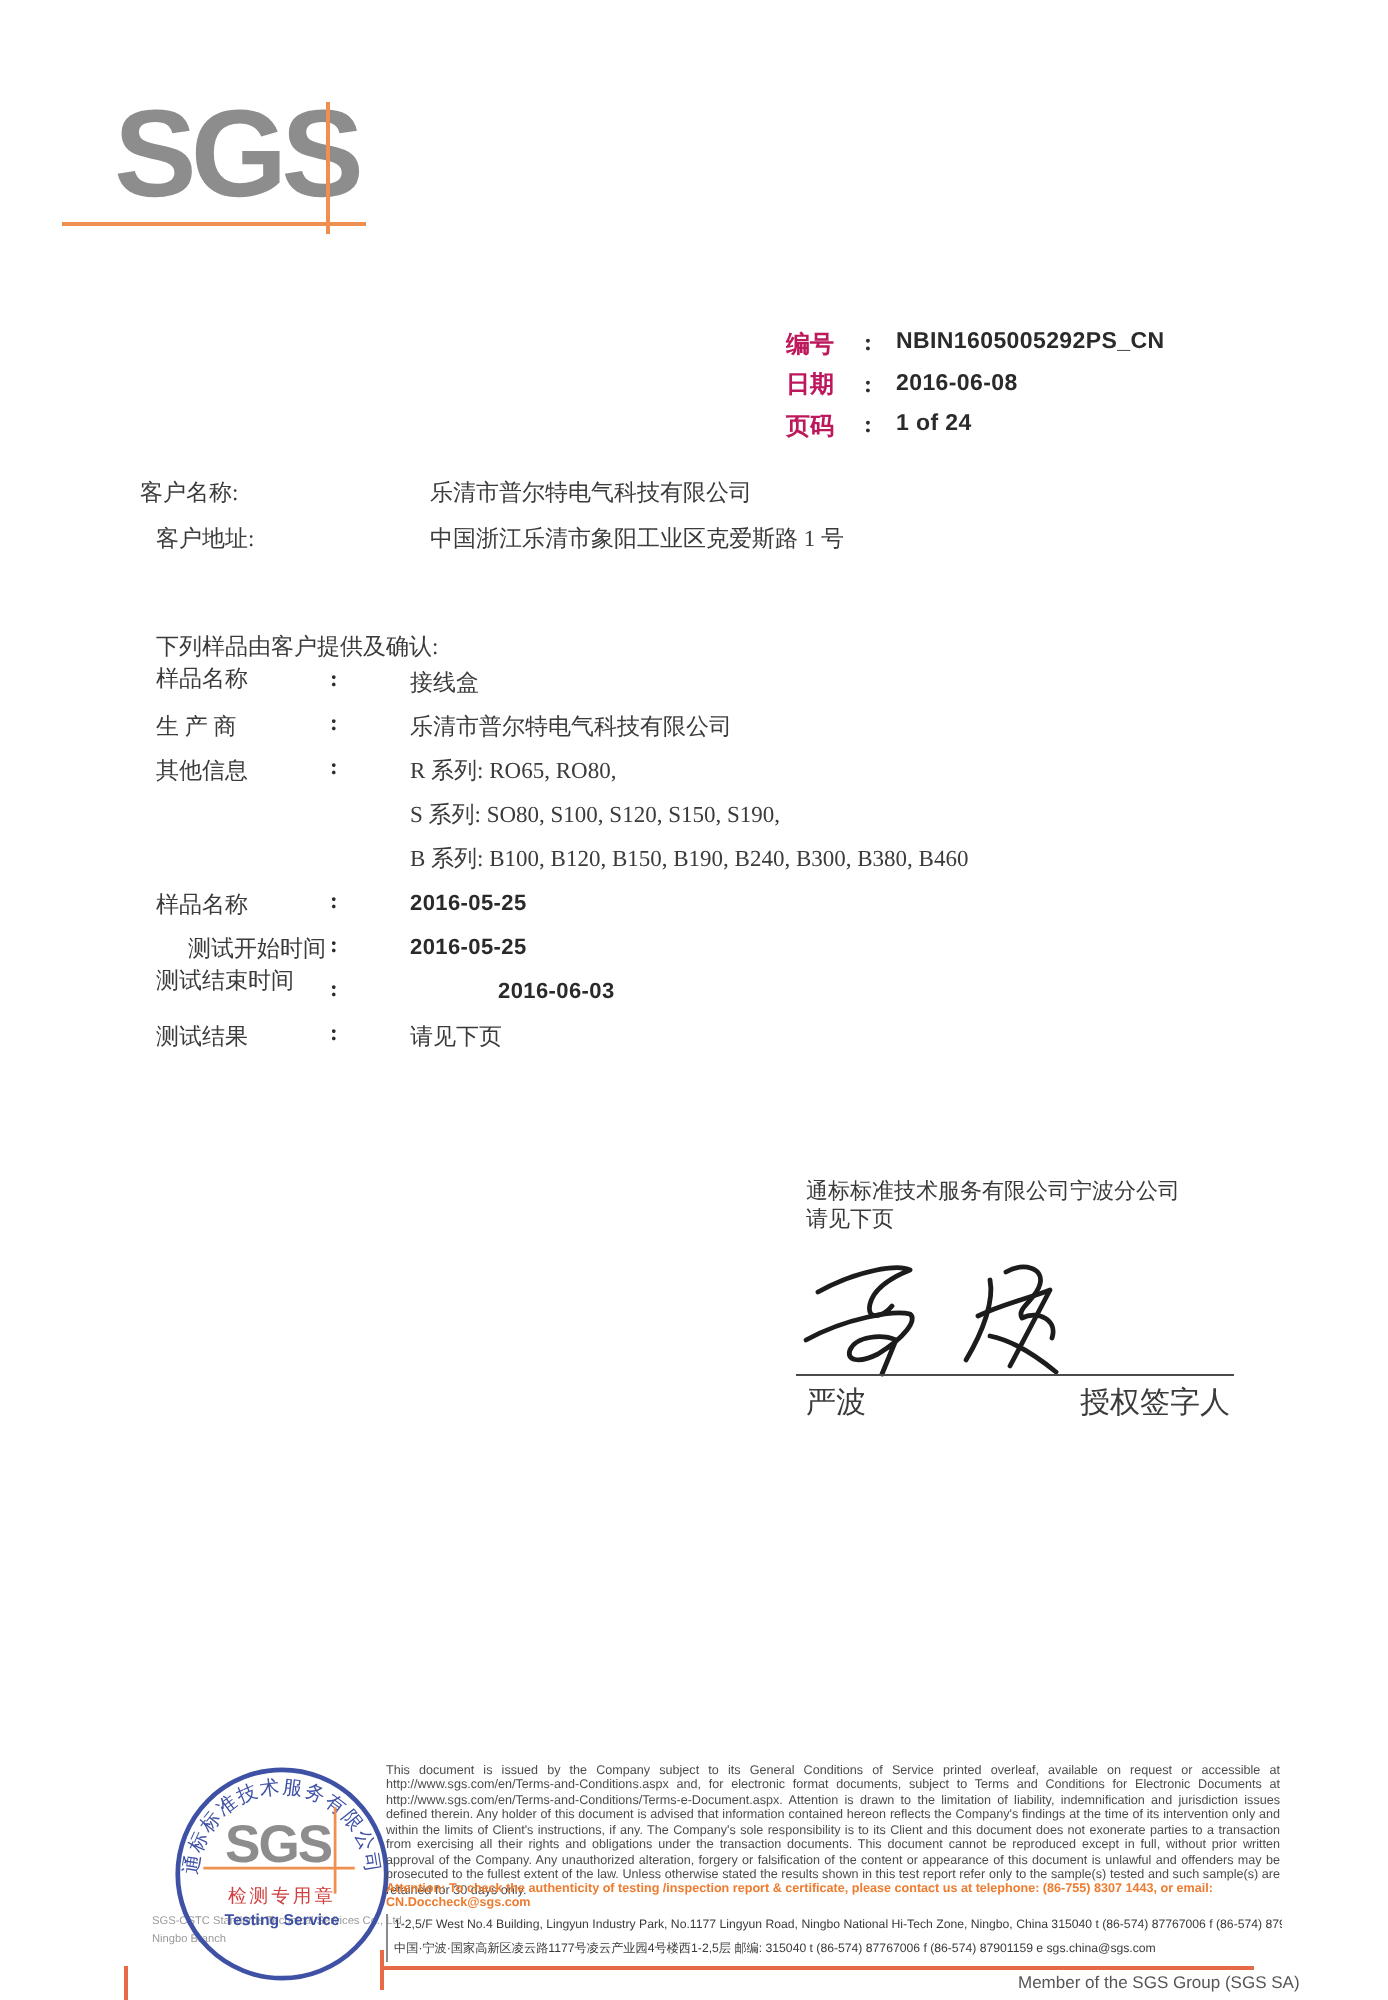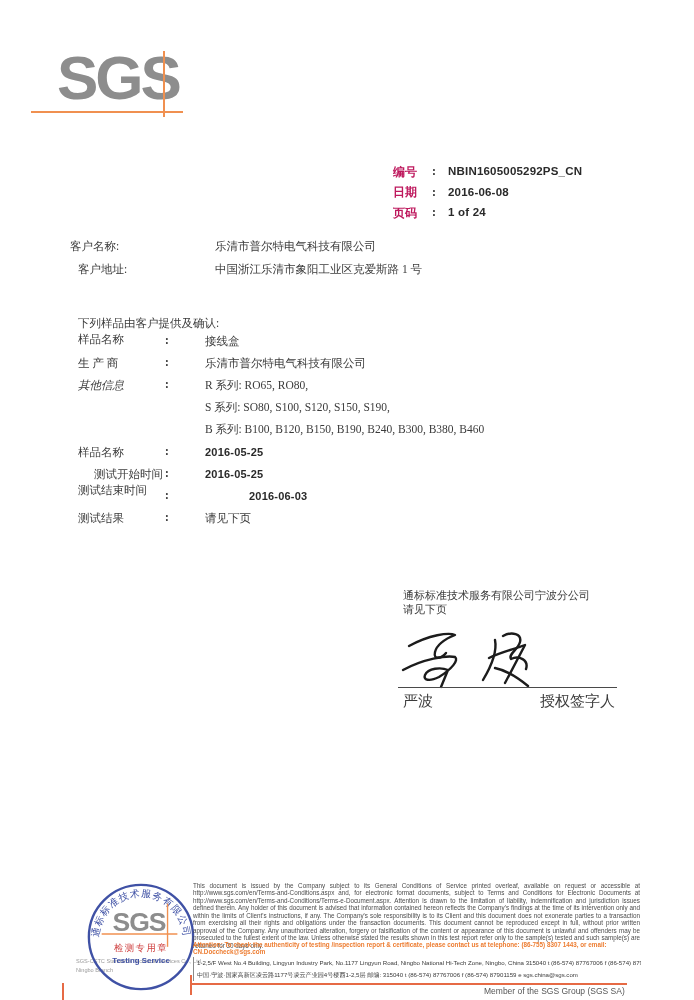--- a/index.html
+++ b/index.html
@@ -102,21 +102,21 @@
     <div class="abs f-label" style="left:78px;top:316px;">下列样品由客户提供及确认:</div>
 
     <div class="abs f-label" style="left:78px;top:332px;">样品名称</div>
     <div class="abs f-colon" style="left:165px;top:334px;">:</div>
     <div class="abs f-value" style="left:205px;top:334px;">接线盒</div>
 
     <div class="abs f-label" style="left:78px;top:356px;">生 产 商</div>
     <div class="abs f-colon" style="left:165px;top:356px;">:</div>
     <div class="abs f-value" style="left:205px;top:356px;">乐清市普尔特电气科技有限公司</div>
 
-    <div class="abs f-label" style="left:78px;top:378px;font-style:italic;">其他信息</div>
+    <div class="abs f-label" style="left:78px;top:378px;">其他信息</div>
     <div class="abs f-colon" style="left:165px;top:378px;">:</div>
     <div class="abs f-value" style="left:205px;top:378px;">R 系列: RO65, RO80,</div>
     <div class="abs f-value" style="left:205px;top:400px;">S 系列: SO80, S100, S120, S150, S190,</div>
     <div class="abs f-value" style="left:205px;top:422px;">B 系列: B100, B120, B150, B190, B240, B300, B380, B460</div>
 
     <div class="abs f-label" style="left:78px;top:445px;">样品名称</div>
     <div class="abs f-colon" style="left:165px;top:445px;">:</div>
     <div class="abs f-value bold" style="left:205px;top:446px;">2016-05-25</div>
 
     <div class="abs f-label" style="left:78px;top:467px;margin-left:16px;">测试开始时间</div>
@@ -174,16 +174,16 @@
 
     <div class="abs disclaimer" style="left:193px;top:882px;width:447px;">This document is issued by the Company subject to its General Conditions of Service printed overleaf, available on request or accessible at http://www.sgs.com/en/Terms-and-Conditions.aspx and, for electronic format documents, subject to Terms and Conditions for Electronic Documents at http://www.sgs.com/en/Terms-and-Conditions/Terms-e-Document.aspx. Attention is drawn to the limitation of liability, indemnification and jurisdiction issues defined therein. Any holder of this document is advised that information contained hereon reflects the Company's findings at the time of its intervention only and within the limits of Client's instructions, if any. The Company's sole responsibility is to its Client and this document does not exonerate parties to a transaction from exercising all their rights and obligations under the transaction documents. This document cannot be reproduced except in full, without prior written approval of the Company. Any unauthorized alteration, forgery or falsification of the content or appearance of this document is unlawful and offenders may be prosecuted to the fullest extent of the law. Unless otherwise stated the results shown in this test report refer only to the sample(s) tested and such sample(s) are retained for 30 days only.</div>
     <div class="abs attention" style="left:193px;top:941px;width:447px;">Attention: To check the authenticity of testing /inspection report &amp; certificate, please contact us at telephone: (86-755) 8307 1443, or email: CN.Doccheck@sgs.com</div>
     <div class="abs addr" style="left:193px;top:957px;width:444px;">1-2,5/F West No.4 Building, Lingyun Industry Park, No.1177 Lingyun Road, Ningbo National Hi-Tech Zone, Ningbo, China 315040   t  (86-574) 87767006   f  (86-574) 87901159   www.sgsgroup.com.cn</div>
     <div class="abs addr" style="left:193px;top:969px;width:444px;">中国·宁波·国家高新区凌云路1177号凌云产业园4号楼西1-2,5层   邮编: 315040   t  (86-574) 87767006   f  (86-574) 87901159   e  sgs.china@sgs.com</div>
 
     <div class="abs footer-rule" style="left:190px;top:983px;width:437px;"></div>
     <div class="abs footer-tick" style="left:190px;top:975px;height:20px;"></div>
     <div class="abs footer-tick" style="left:62px;top:983px;height:17px;"></div>
 
-    <div class="abs member" style="left:448px;top:986px;padding-left:36px;">Member of the SGS Group (SGS SA)</div>
+    <div class="abs member" style="left:473px;top:986px;padding-left:36px;">Member of the SGS Group (SGS SA)</div>
   </div>
 
 </div>
 
 </body></html>

